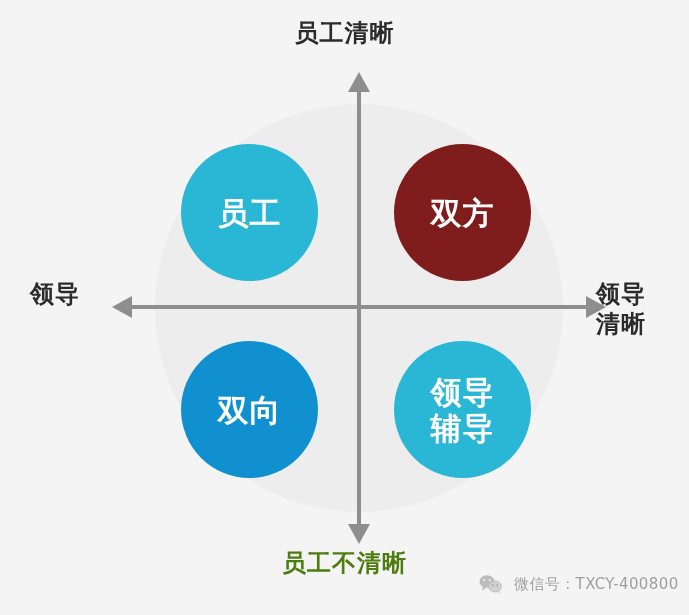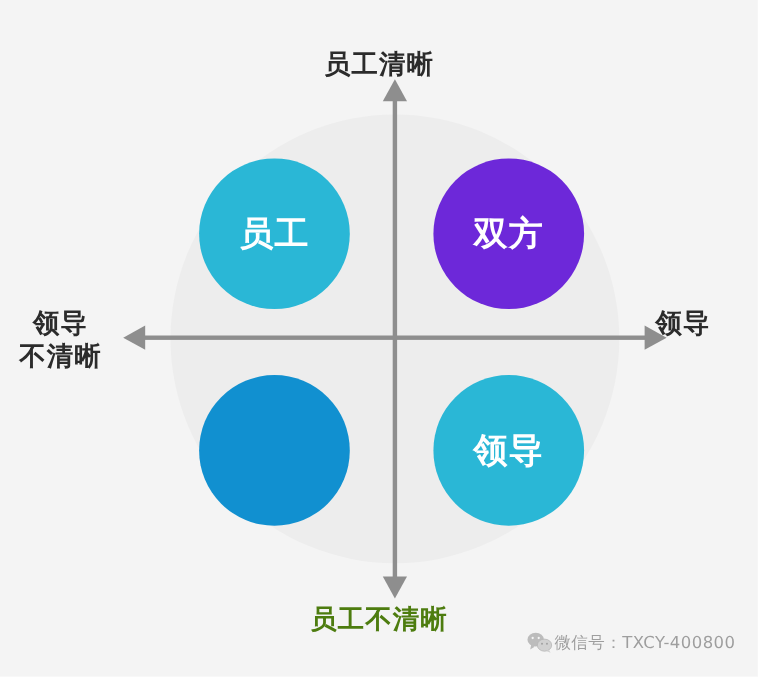--- a/index.html
+++ b/index.html
@@ -86,21 +86,21 @@
     color: #2b2b2b;
     font-size: 24px;
     font-weight: 600;
     letter-spacing: 1px;
     line-height: 30px;
     white-space: nowrap;
   }
   .label-top {
     left: 0;
     right: 0;
-    top: 43px;
+    top: 18px;
     text-align: center;
   }
   .label-bottom {
     left: 0;
     right: 0;
     top: 548px;
     text-align: center;
   }
   .label-left {
     left: 0px;
@@ -140,21 +140,21 @@
   .bubble-bl { left: 181px; top: 341px; }
   .bubble-br { left: 394px; top: 341px; }
 
   
   .watermark {
     position: absolute;
     left: 478px;
     top: 574px;
     display: flex;
     align-items: center;
-    gap: 1px;
+    gap: 11px;
     opacity: 0.62;
   }
   .wechat-icon {
     width: 25px;
     height: 20px;
     display: block;
   }
   .watermark-text {
     color: #6b6b6b;
     font-size: 15px;
@@ -175,40 +175,42 @@
   <div class="arrow arrow-up"></div>
   <div class="arrow arrow-down"></div>
   <div class="arrow arrow-left"></div>
   <div class="arrow arrow-right"></div>
 
   <div class="axis-label label-top" style="color: rgb(43, 43, 43);">员工清晰</div>
   <div class="axis-label label-bottom" style="color: #4d7c0f; text-align: center;">员工不清晰</div>
 
   <div class="axis-label label-left" style="color: rgb(43, 43, 43);">
     <span class="ln">领导</span>
-    <span class="ln">不清晰</span>
   </div>
 
   <div class="axis-label label-right" style="color: rgb(43, 43, 43);">
     <span class="ln">领导</span>
+    <span class="ln">清晰</span>
   </div>
 
   <div class="bubble bubble-tl" style="background-color: rgb(42, 183, 214); color: rgb(255, 255, 255);">
     <span class="bline">员工</span>
   </div>
 
-  <div class="bubble bubble-tr" style="background-color: #6d28d9; color: rgb(255, 255, 255);">
+  <div class="bubble bubble-tr" style="background-color: #7f1d1d; color: rgb(255, 255, 255);">
     <span class="bline">双方</span>
   </div>
 
   <div class="bubble bubble-bl" style="background-color: rgb(17, 144, 208); color: rgb(255, 255, 255);">
+    <span class="bline">双向</span>
   </div>
 
   <div class="bubble bubble-br" style="background-color: rgb(42, 183, 214); color: rgb(255, 255, 255);">
     <span class="bline">领导</span>
+    <span class="bline">辅导</span>
   </div>
 
   <div class="watermark">
     <span>
       <svg class="wechat-icon" viewBox="0 0 50 40" xmlns="http://www.w3.org/2000/svg">
         <ellipse cx="18" cy="15" rx="15" ry="12.5" fill="#9a9a9a"></ellipse>
         <polygon points="10,24 8,33 16,28" fill="#9a9a9a"></polygon>
         <circle cx="12.5" cy="12" r="2.1" fill="#f4f4f4"></circle>
         <circle cx="23.5" cy="12" r="2.1" fill="#f4f4f4"></circle>
         <ellipse cx="34" cy="25" rx="13" ry="11" fill="#bdbdbd" stroke="#8f8f8f" stroke-width="1.4"></ellipse>

